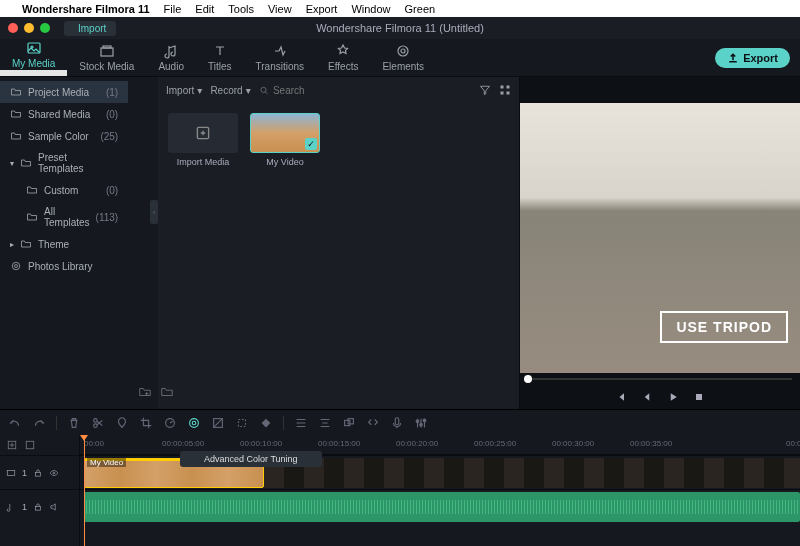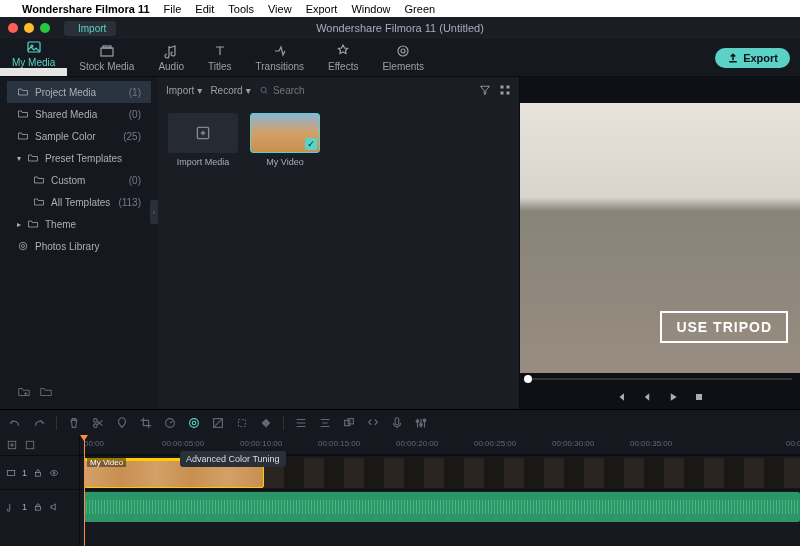--- a/index.html
+++ b/index.html
@@ -8,25 +8,25 @@
 .menubar .apple{font-size:12px}
 .menubar .app-name{font-weight:600}
 .titlebar{height:22px;background:#1a1e24;display:flex;align-items:center;padding:0 8px;position:relative}
 .traffic{display:flex;gap:6px}
 .traffic span{width:10px;height:10px;border-radius:50%}
 .tl-red{background:#ff5f57}.tl-yel{background:#febc2e}.tl-grn{background:#28c840}
 .import-btn{margin-left:14px;background:#2a3038;color:#5ad2c8;padding:2px 10px;border-radius:3px;display:flex;align-items:center;gap:4px;font-size:10px}
 .title-center{position:absolute;left:50%;transform:translateX(-50%);color:#aab;font-size:11px}
 .tabs-row{height:38px;background:#15191f;display:flex;align-items:center;border-bottom:1px solid #0a0c0f}
 .tab{display:flex;flex-direction:column;align-items:center;justify-content:center;padding:0 12px;height:100%;color:#9aa0a6;font-size:10px;gap:2px;cursor:pointer}
-.tab.active{color:#5ad2c8;border-bottom:8px solid #e5e5e5}
+.tab.active{color:#5ad2c8;border-bottom:6px solid #e5e5e5}
 .tab svg{width:16px;height:16px}
 .export-btn{margin-left:auto;margin-right:10px;background:#5ad2c8;color:#0d1014;padding:4px 12px;border-radius:12px;font-weight:600;font-size:11px;display:flex;align-items:center;gap:4px}
 .main{display:flex;height:332px}
-.sidebar{width:158px;background:#15191f;display:flex;flex-direction:column;padding:4px 7px}
+.sidebar{width:158px;background:#15191f;display:flex;flex-direction:row;padding:4px 0}
 .side-item{display:flex;align-items:center;padding:5px 10px;font-size:10px;color:#aab0b6;gap:6px;cursor:pointer}
 .side-item.active{background:#2a3340}
 .side-item .count{margin-left:auto;color:#778}
 .side-item.sub{padding-left:26px}
 .side-item svg{width:12px;height:12px;flex-shrink:0}
 .side-foot{margin-top:auto;padding:6px 10px;display:flex;gap:8px}
 .side-foot svg{width:14px;height:14px;opacity:.5}
 .side-collapse{position:absolute;left:150px;top:200px;width:8px;height:24px;background:#2a3038;border-radius:2px;display:flex;align-items:center;justify-content:center;font-size:8px;color:#667}
 .media-panel{flex:1;background:#1a1e24;display:flex;flex-direction:column;border-right:1px solid #0a0c0f}
 .media-toolbar{height:26px;display:flex;align-items:center;padding:0 8px;gap:8px;font-size:10px;color:#9aa0a6}
@@ -63,21 +63,21 @@
 .tracks{position:relative}
 .track{height:34px;border-top:1px solid #0a0c0f;position:relative}
 .clip-video{position:absolute;top:2px;height:30px;background:linear-gradient(90deg,#d4a068,#c89050,#d4a068,#c89050,#d4a068,#c89050);border:1px solid #ffcc00;border-radius:2px;left:4px;width:180px}
 .clip-video::before{content:"";position:absolute;left:0;right:0;top:0;height:2px;background:#ffcc00}
 .clip-video .label{position:absolute;top:-1px;left:2px;font-size:8px;color:#fff;background:rgba(0,0,0,.4);padding:0 3px}
 .clip-dark{position:absolute;top:2px;height:30px;background:repeating-linear-gradient(90deg,#2a2520 0,#2a2520 20px,#1a1814 20px,#1a1814 40px);left:184px;right:0}
 .clip-audio{position:absolute;top:2px;height:30px;background:#2d9668;left:4px;right:0;border-radius:2px}
 .clip-audio::after{content:"";position:absolute;inset:8px 0;background:repeating-linear-gradient(90deg,transparent 0,transparent 2px,#45b882 2px,#45b882 3px)}
 .playhead{position:absolute;top:0;bottom:0;width:1px;background:#ff8c42;left:4px}
 .playhead::before{content:"";position:absolute;top:0;left:-4px;border:4px solid transparent;border-top:6px solid #ff8c42}
-.tooltip{position:absolute;top:16px;left:100px;background:#2a3038;color:#ddd;font-size:9px;padding:3px 6px;border-radius:3px;white-space:nowrap;z-index:5}
+.tooltip{position:absolute;top:16px;left:100px;background:#2a3038;color:#ddd;font-size:9px;padding:3px 24px;border-radius:3px;white-space:nowrap;z-index:5}
 </style>
 </head>
 <body>
 
 <div class="menubar">
   <span class="apple"></span>
   <span class="app-name">Wondershare Filmora 11</span>
   <span>File</span>
   <span>Edit</span>
   <span>Tools</span>

